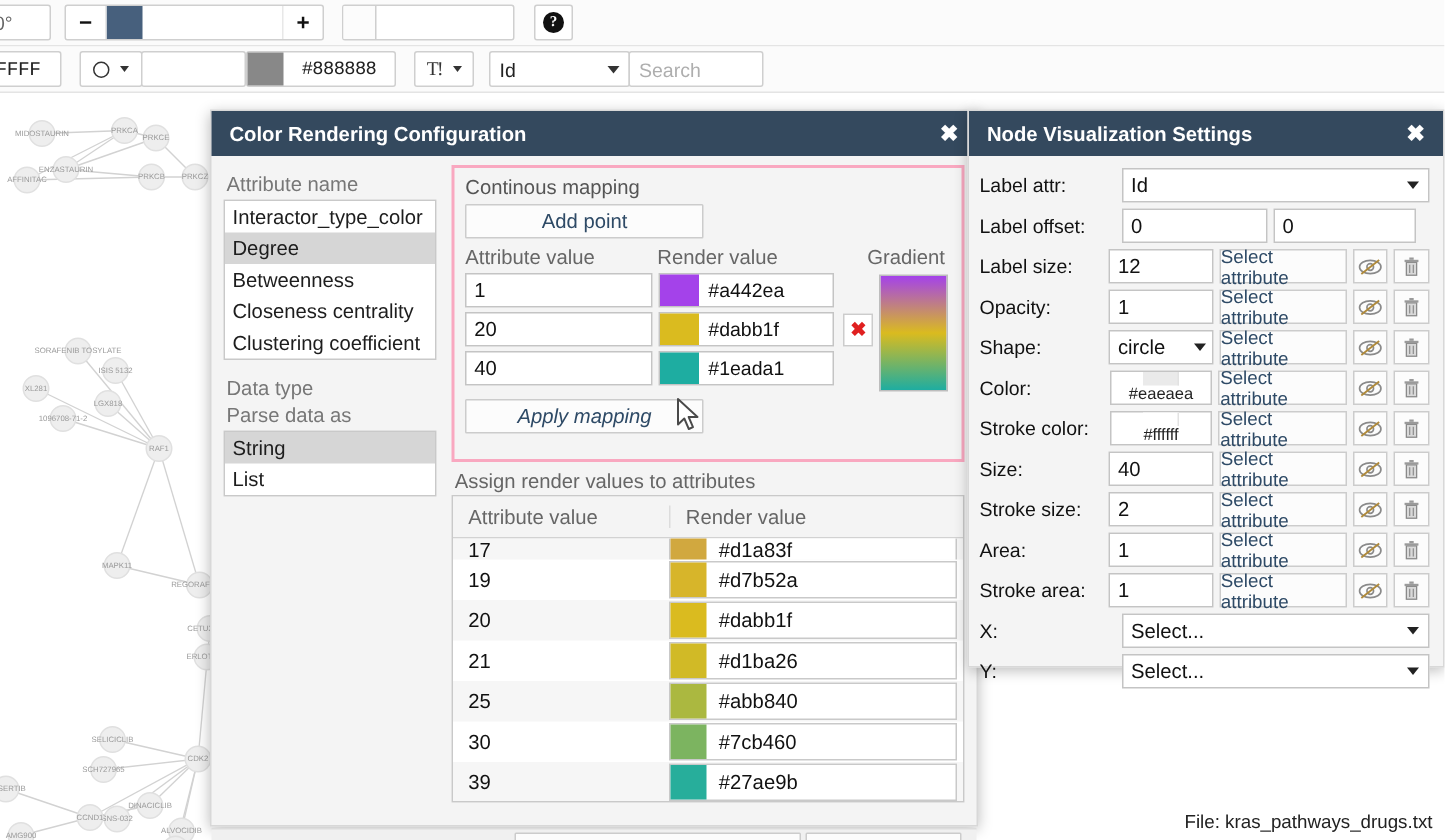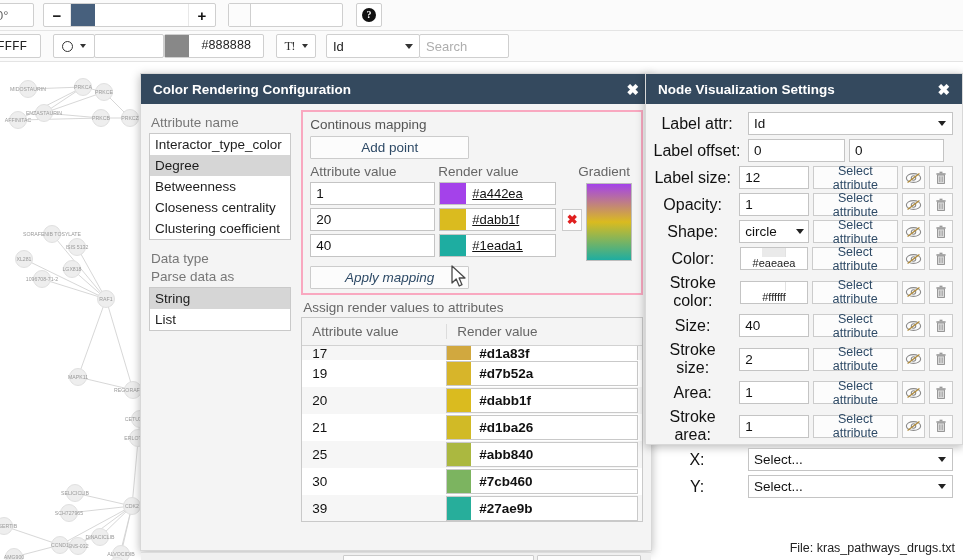--- a/index.html
+++ b/index.html
@@ -89,41 +89,41 @@
   .crc-left { width:174px; padding:9px 8px 0 8px; }
   .crc-right { flex:1; padding:6px 8px 0 2px; position:relative; }
 
   .sec-label { color:#777; font-size:13.5px; margin:2px 0 3px 2px; }
   .listbox { border:1px solid #c9c9c9; background:#fff; margin-bottom:11px; }
   .listbox .li { padding:2px 5px; font-size:13.5px; color:#1d1d1d;
                  line-height:17px; cursor:pointer; }
   .listbox .li.sel { background:#d6d6d6; }
 
   .cm-panel { border:2px solid #f9a8c0; background:#f4f4f4;
-              padding:5px 7px 4px 7px; position:relative; }
+              padding:5px 7px 17px 7px; position:relative; }
   .cm-title { color:#555; font-size:13.5px; margin-bottom:4px; }
   .btn { border:1px solid #cccccc; background:#fcfcfc; color:#2e4a66;
          font-size:13.5px; padding:3px 0; text-align:center; cursor:pointer;
          font-family:"Liberation Sans", sans-serif; border-radius:1px; }
   #add-point { width:159px; margin-bottom:5px; }
   #apply-mapping { width:159px; margin-top:5px;font-style:italic; }
 
   .cm-head { display:flex; color:#666; font-size:13.5px; margin-bottom:3px; }
   .cm-head .c1 { width:128px; }
   .cm-head .c2 { width:140px; }
   .cm-head .c3 { flex:1; text-align:center; padding-right:4px;}
 
   .cm-rows { display:flex; }
   .cm-rows-left { }
   .cm-row { display:flex; align-items:center; margin-bottom:3px; }
   .inp { border:1px solid #c4c4c4; background:#fff; height:23px;
          display:flex; align-items:center; padding:0 5px; font-size:13.5px;
          color:#111; }
   .cm-attr { width:125px; }
-  .cm-render { width:117px; margin-left:4px; padding:0;text-decoration:underline; }
+  .cm-render { width:117px; margin-left:4px; padding:0; }
   .cm-render .csw { width:26px; height:100%; }
   .cm-render .ctx { flex:1; padding-left:6px;
                     font-family:"Liberation Sans", sans-serif; font-size:13px;}
   .cm-del { width:20px; height:22px; margin-left:6px; border:1px solid #ccc;
             background:#fff; color:#e02020; font-weight:bold; font-size:13px;
             display:flex; align-items:center; justify-content:center;
             cursor:pointer; }
   .cm-del.inv { visibility:hidden; }
   .grad-wrap { margin-left:4px; padding-top:1px;}
   .grad { width:46px; height:78px; border:1px solid #bdbdbd; }
@@ -133,47 +133,47 @@
          overflow:hidden; position:relative; }
   .tbl-head { display:flex; background:#f4f4f4; border-bottom:1px solid #d2d2d2;
               color:#666; font-size:13.5px; height:28px; align-items:center; }
   .tbl-head .th1 { width:144px; padding-left:10px; }
   .tbl-head .th2 { flex:1; padding-left:10px; border-left:1px solid #dcdcdc; }
   .tbl-body { }
   .trow { display:flex; align-items:center; height:27px; }
   .trow.alt { background:#f6f6f6; }
   .trow .tv { width:144px; padding-left:10px; font-size:13.5px; color:#111; }
   .trow .tr-val { flex:1; display:flex; align-items:center; height:25px;
-                  border:1px solid #c9c9c9; background:#fff; margin-right:4px;font-weight:bold; }
+                  border:1px solid #c9c9c9; background:#fff; margin-right:4px; }
   .trow .tr-val .csw { width:24px; height:100%; }
   .trow .tr-val .ctx { flex:1; padding-left:8px; font-size:13.5px; color:#111; }
 
   .crc-footer { height:30px; border-top:1px solid #dcdcdc; background:#f0f0f0;
                 display:flex; align-items:center; justify-content:flex-end;
                 padding-right:10px; gap:0; }
   #apply-direct { padding:4px 10px; }
   #ok-btn { padding:4px 0; width:104px; margin-left:3px; }
 
   
   #nvs { left:645px; top:73px; width:318px; height:372px; }
   #nvs-body { padding:8px 9px 8px 7px; }
   .nrow { display:flex; align-items:center; margin-bottom:4px; }
-  .nlabel { width:95px; text-align:center; padding-right:7px;
-            font-size:16px; color:#111; }
+  .nlabel { width:95px; text-align:left; padding-right:7px;
+            font-size:13px; color:#111; }
   .nfield { border:1px solid #c4c4c4; background:#fff; height:23px;
             display:flex; align-items:center; padding:0 5px;
             font-size:13.5px; color:#111; }
   .wide { flex:1; justify-content:space-between; padding-right:6px; }
   .val-in { width:76px; }
   .val-in.half { width:97px; }
   .val-in.half2 { width:95px; margin-left:4px; }
   .sel-attr { width:94px; margin-left:4px; border:1px solid #cccccc;
               background:#fcfcfc; color:#2e4a66; font-size:12.5px;
               height:23px; display:flex; align-items:center;
-              justify-content:center; cursor:pointer;text-align:center; }
+              justify-content:center; cursor:pointer; }
   .icobtn { width:26px; height:23px; margin-left:4px; border:1px solid #cccccc;
             background:#fcfcfc; display:flex; align-items:center;
             justify-content:center; cursor:pointer; }
   .nsel { width:76px; justify-content:space-between; padding-right:4px; }
   .colorfield { width:76px; padding:0;flex-direction:column; }
   .colorfield .csw { width:24px; height:100%; border-right:1px solid #e2e2e2;}
   .colorfield .ctx { flex:1; text-align:center; font-size:11px; color:#222;
                      font-family:"Liberation Sans", sans-serif; }
   .caret3 { width:0;height:0;border-left:4.5px solid transparent;
             border-right:4.5px solid transparent;border-top:5px solid #222;}

